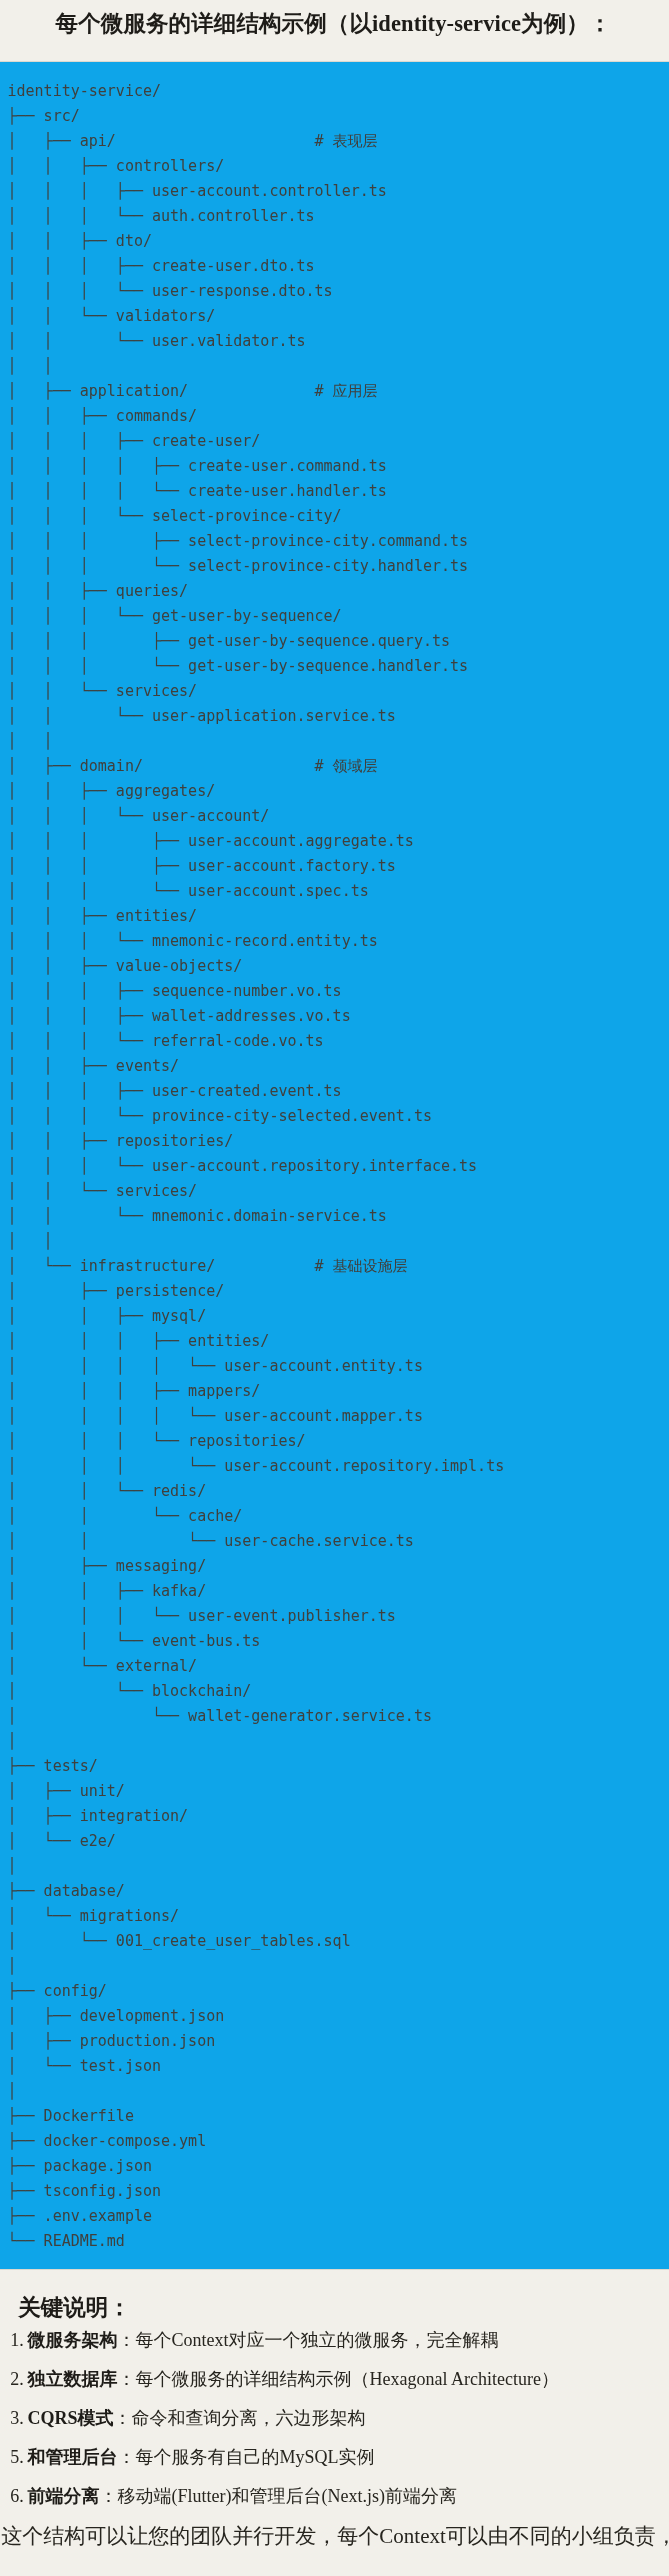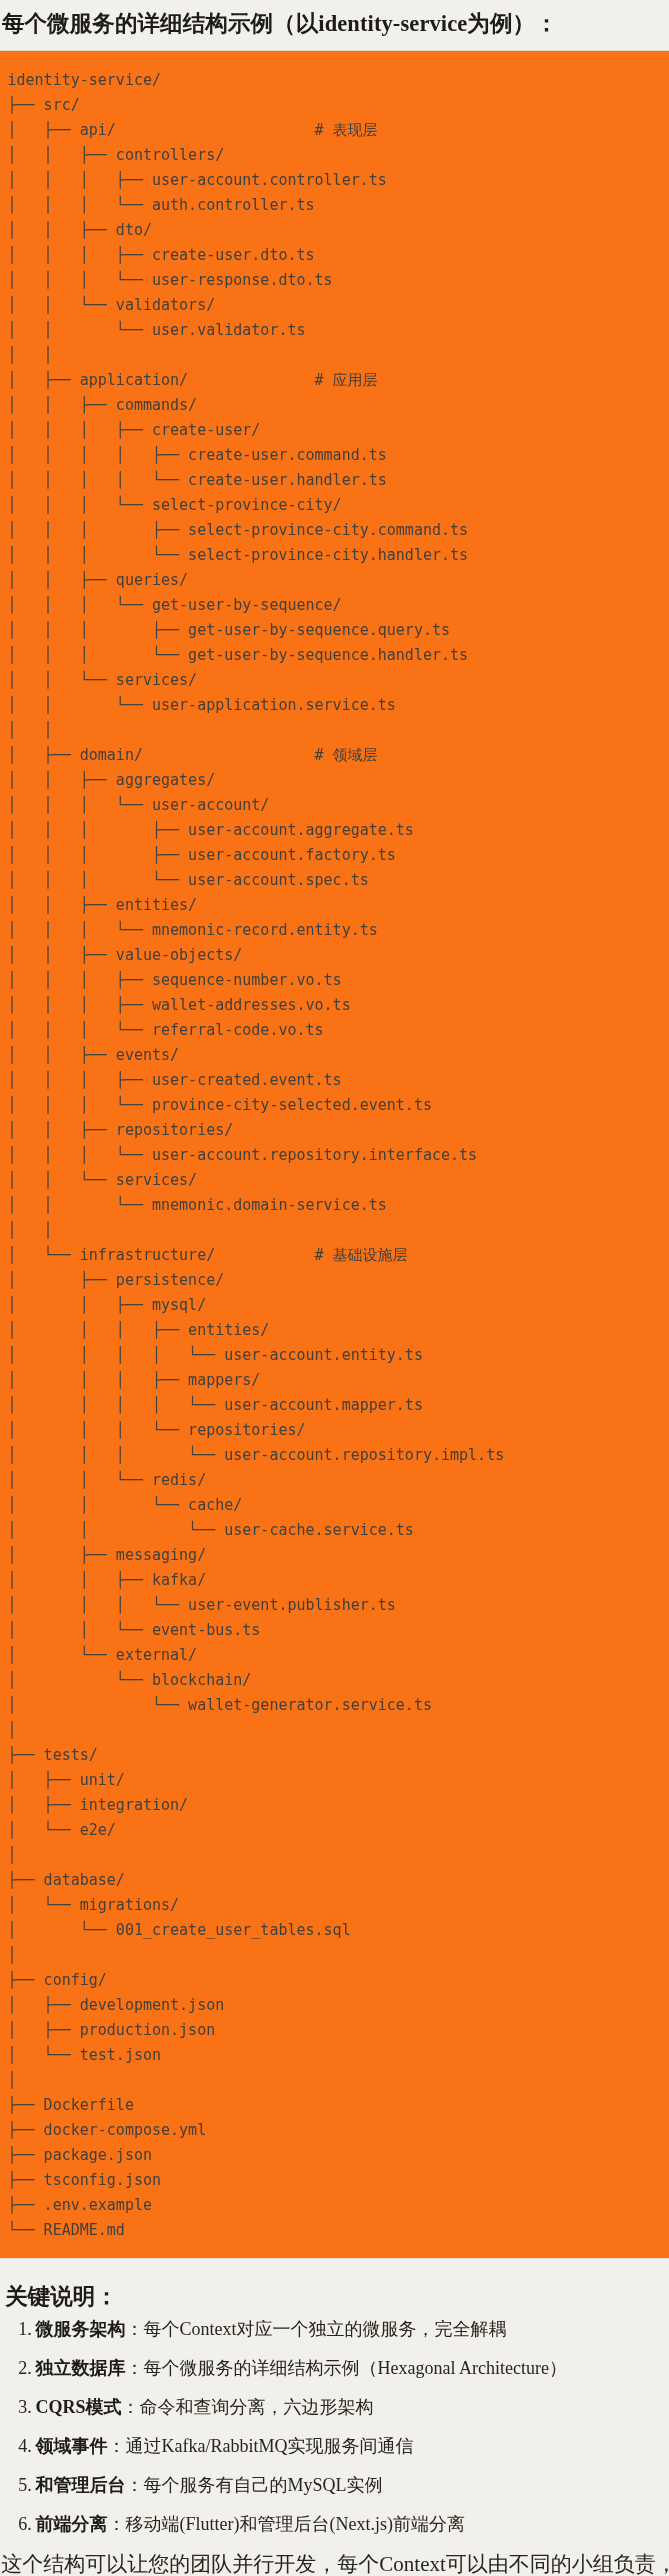--- a/index.html
+++ b/index.html
@@ -20,54 +20,55 @@
     box-sizing: border-box;
   }
   .page-title {
     margin: 0;
     padding: 10px 3.8px 0 1.9px;
     font-size: 22.5px;
     line-height: 27.5px;
     font-weight: 700;
     color: #1E1C18;
     letter-spacing: 0.1px;
+    text-align: center;
   }
   .code-section {
-    margin-top: 12px;
-    background: #f97316;
+    margin-top: 23px;
+    background: #0ea5e9;
     border-top: 0.6px solid #DBD9D0;
     border-bottom: 0.6px solid #DBD9D0;
     padding: 17px 7.5px 15px 7.5px;
     box-sizing: border-box;
   }
   .tree-pre {
     margin: 0;
     font-family: "DejaVu Sans Mono", "Liberation Mono", monospace;
     font-size: 15px;
     line-height: 25px;
     color: #40403D;
     white-space: pre;
     letter-spacing: 0;
     font-variant-ligatures: none;
   }
   .notes {
     padding: 24px 1.3px 0 1.3px;
   }
   .notes-heading {
     margin: 0;
-    padding-left: 4px;
+    padding-left: 17px;
     font-size: 22.5px;
     line-height: 27.5px;
     font-weight: 700;
     color: #1E1C18;
   }
   .notes-list {
     list-style: none;
     margin: 0;
-    padding: 0 0 0 17px;
+    padding: 0 0 0 9px;
   }
   .notes-list li {
     font-size: 18px;
     line-height: 39px;
     white-space: nowrap;
     color: #27251F;
   }
   .item-num {
     margin-right: 3.8px;
   }
@@ -179,21 +180,20 @@
 ├── .env.example
 └── README.md</pre>
   </section>
 
   <section class="notes">
     <h3 class="notes-heading">关键说明：</h3>
     <ol class="notes-list">
       <li><span class="item-num">1.</span><strong class="item-label">微服务架构</strong><span>：</span><span>每个Context对应一个独立的微服务，完全解耦</span></li>
       <li><span class="item-num">2.</span><strong class="item-label">独立数据库</strong><span>：</span><span>每个微服务的详细结构示例（Hexagonal Architecture）</span></li>
       <li><span class="item-num">3.</span><strong class="item-label">CQRS模式</strong><span>：</span><span>命令和查询分离，六边形架构</span></li>
-      <li><span class="item-num">4.</span><strong class="item-label">领域事件</strong><span>：</span><span>通过Kafka/RabbitMQ实现服务间通信</span></li>
       <li><span class="item-num">5.</span><strong class="item-label">和管理后台</strong><span>：</span><span>每个服务有自己的MySQL实例</span></li>
       <li><span class="item-num">6.</span><strong class="item-label">前端分离</strong><span>：</span><span>移动端(Flutter)和管理后台(Next.js)前端分离</span></li>
     </ol>
     <p class="closing-paragraph">这个结构可以让您的团队并行开发，每个Context可以由不同的小组负责，互不干扰。</p>
   </section>
 
 </div>
 
 
 </body></html>

